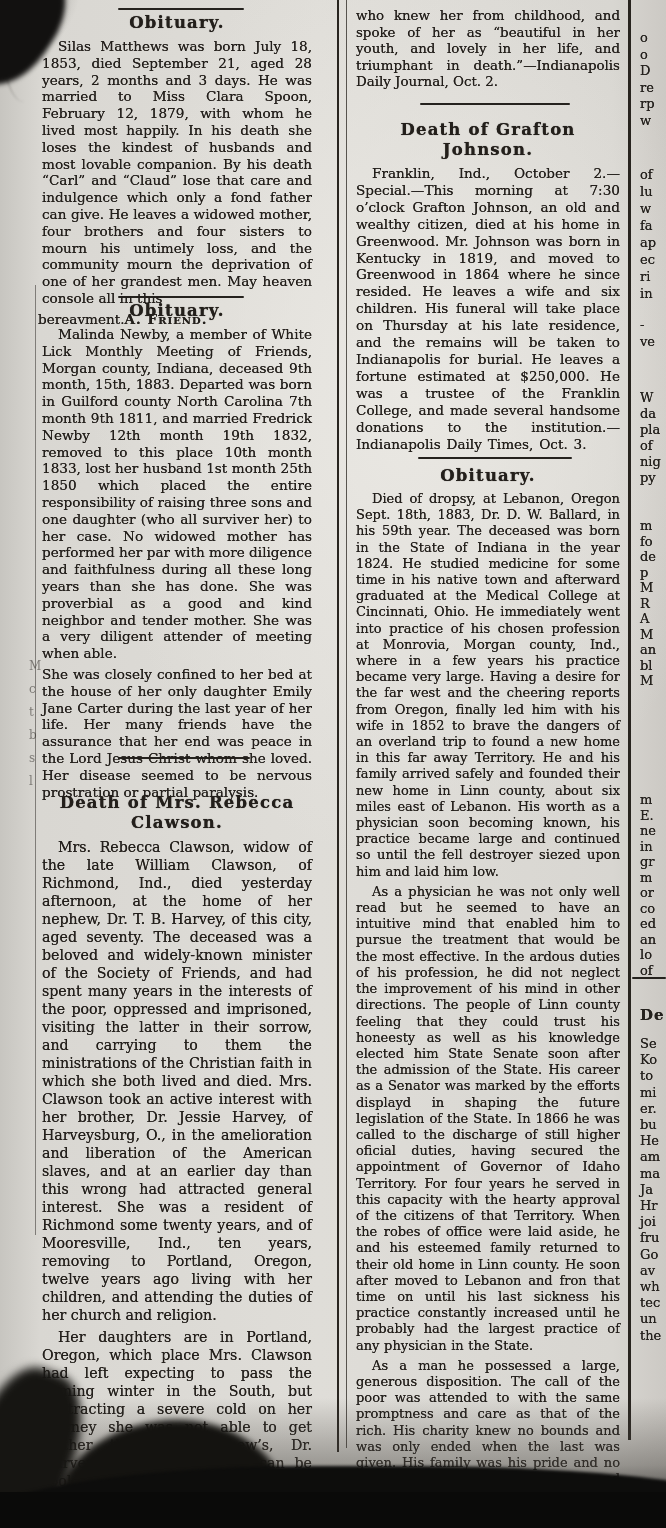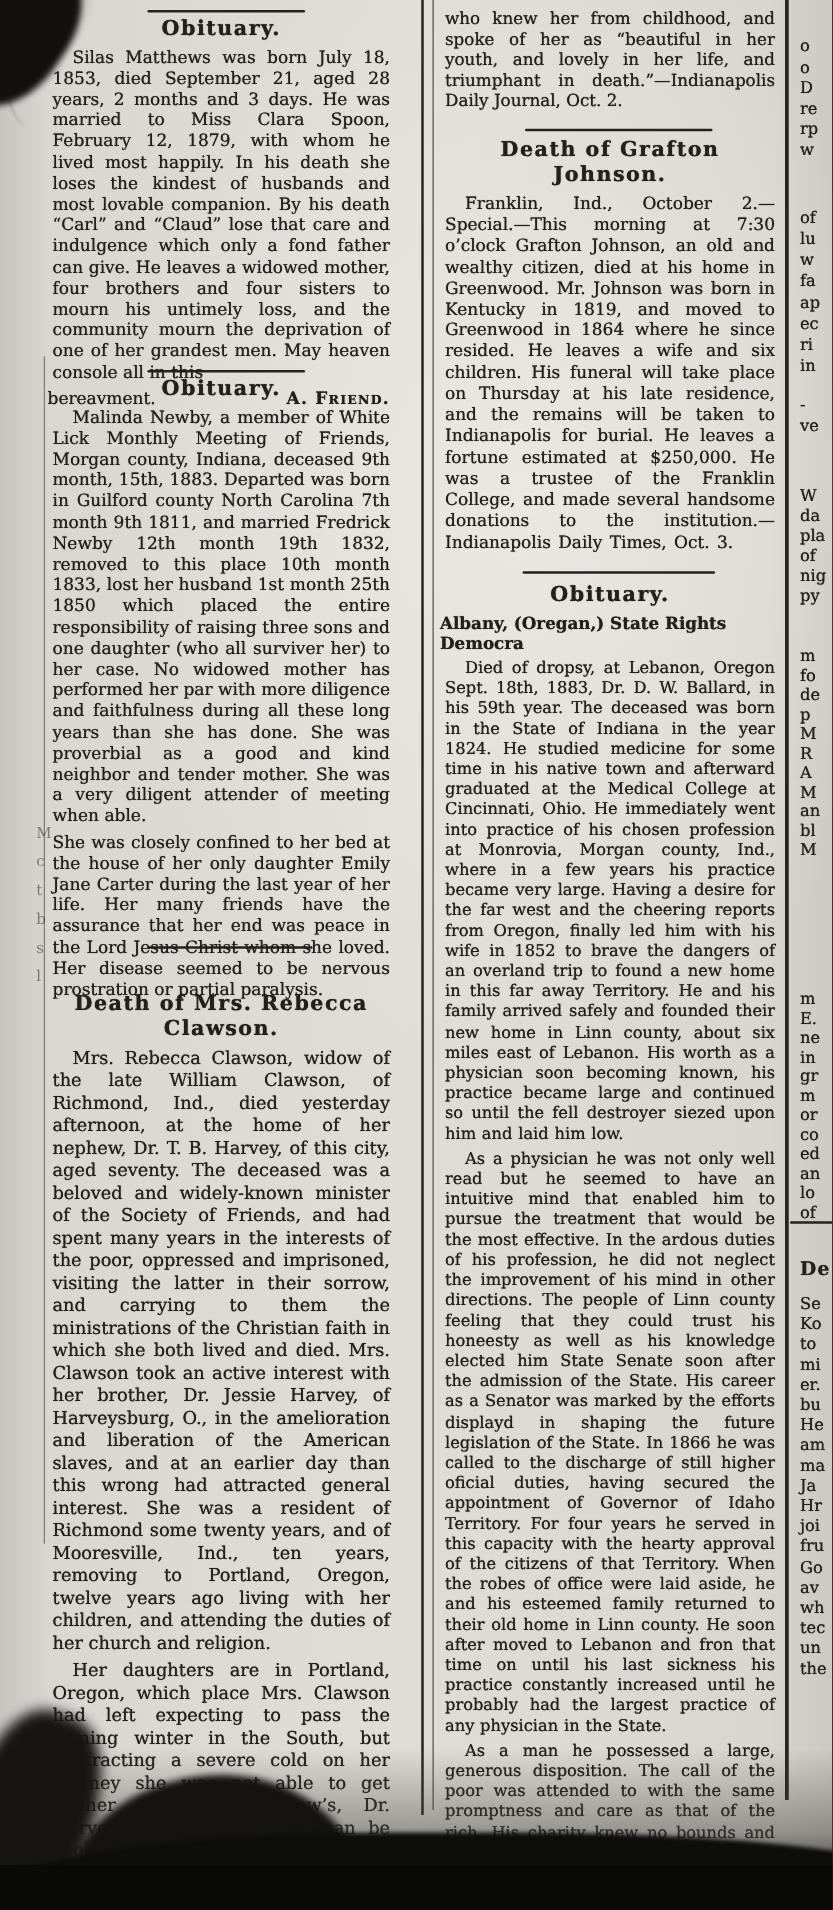--- a/index.html
+++ b/index.html
@@ -16,21 +16,21 @@
   .bt{font-size:13.6px;line-height:16.8px;text-align:justify;margin:4px;
       text-shadow:0 0 .6px rgba(32,28,24,.9);}
   .bt + .bt{margin-top:2px;}
   .indent{text-indent:16px;}
   .claw{font-size:14.2px;line-height:18px;}
   .cont{font-size:13.4px;line-height:16.5px;}
   .john{font-size:13.6px;line-height:16.9px;word-spacing:1.5px;}
   .ball{font-size:13px;line-height:16.2px;word-spacing:.5px;}
   .dateline{font-weight:bold;font-size:13.4px;line-height:16px;margin:0 0 2px 0;
       text-align:left;text-shadow:0 0 .6px rgba(32,28,24,.9);}
-  .sigrow{display:flex;justify-content:space-between;font-size:13.6px;line-height:16.8px;
+  .sigrow{display:flex;font-size:13.6px;line-height:16.8px;
       text-shadow:0 0 .6px rgba(32,28,24,.9);}
   .sig{font-variant:small-caps;font-weight:bold;letter-spacing:1px;padding-right:4px;}
   
   .abs{position:absolute;}
   .artL{left:38px;width:278px;}
   .artM{left:352px;width:272px;}
   
   .rule-h{position:absolute;height:2px;background:#25221e;border-radius:1px;}
   .rule-v{position:absolute;background:#28241f;}
   
@@ -99,28 +99,27 @@
   <div class="abs artL soft" style="top:793px;">
     <h2 class="hl">Death of Mrs. Rebecca Clawson.</h2>
     <p class="bt claw indent">Mrs. Rebecca Clawson, widow of the late William Clawson, of Richmond, Ind., died yesterday afternoon, at the home of her nephew, Dr. T. B. Harvey, of this city, aged seventy. The deceased was a beloved and widely-known minister of the Society of Friends, and had spent many years in the interests of the poor, oppressed and imprisoned, visiting the latter in their sorrow, and carrying to them the ministrations of the Christian faith in which she both lived and died. Mrs. Clawson took an active interest with her brother, Dr. Jessie Harvey, of Harveysburg, O., in the amelioration and liberation of the American slaves, and at an earlier day than this wrong had attracted general interest. She was a resident of Richmond some twenty years, and of Mooresville, Ind., ten years, removing to Portland, Oregon, twelve years ago living with her children, and attending the duties of her church and religion.</p>
     <p class="bt claw indent">Her daughters are in Portland, Oregon, which place Mrs. Clawson had left expecting to pass the coming winter in the South, but contracting a severe cold on her journey she was not able to get farther than her nephew’s, Dr. Harvey’s. No better words can be spoken of her than those of all friends</p>
   </div>
 
   <div class="abs artM soft" style="top:4px;">
     <p class="bt cont">who knew her from childhood, and spoke of her as “beautiful in her youth, and lovely in her life, and triumphant in death.”—Indianapolis Daily Journal, Oct. 2.</p>
   </div>
 
-  <div class="abs artM soft" style="top:110px;">
+  <div class="abs artM soft" style="top:120px;">
     <h2 class="hl">Death of Grafton Johnson.</h2>
     <p class="bt john indent">Franklin, Ind., October 2.—Special.—This morning at 7:30 o’clock Grafton Johnson, an old and wealthy citizen, died at his home in Greenwood. Mr. Johnson was born in Kentucky in 1819, and moved to Greenwood in 1864 where he since resided. He leaves a wife and six children. His funeral will take place on Thursday at his late residence, and the remains will be taken to Indianapolis for burial. He leaves a fortune estimated at $250,000. He was a trustee of the Franklin College, and made several handsome donations to the institution.—Indianapolis Daily Times, Oct. 3.</p>
   </div>
 
   <div class="abs artM soft" style="top:466px;">
     <h2 class="hl">Obituary.</h2>
-    <p class="dateline">Albany, (Oregan,) State Rights Democra</p>
     <p class="bt ball indent">Died of dropsy, at Lebanon, Oregon Sept. 18th, 1883, Dr. D. W. Ballard, in his 59th year. The deceased was born in the State of Indiana in the year 1824. He studied medicine for some time in his native town and afterward graduated at the Medical College at Cincinnati, Ohio. He immediately went into practice of his chosen profession at Monrovia, Morgan county, Ind., where in a few years his practice became very large. Having a desire for the far west and the cheering reports from Oregon, finally led him with his wife in 1852 to brave the dangers of an overland trip to found a new home in this far away Territory. He and his family arrived safely and founded their new home in Linn county, about six miles east of Lebanon. His worth as a physician soon becoming known, his practice became large and continued so until the fell destroyer siezed upon him and laid him low.</p>
     <p class="bt ball indent">As a physician he was not only well read but he seemed to have an intuitive mind that enabled him to pursue the treatment that would be the most effective. In the ardous duties of his profession, he did not neglect the improvement of his mind in other directions. The people of Linn county feeling that they could trust his honeesty as well as his knowledge elected him State Senate soon after the admission of the State. His career as a Senator was marked by the efforts displayd in shaping the future legislation of the State. In 1866 he was called to the discharge of still higher oficial duties, having secured the appointment of Governor of Idaho Territory. For four years he served in this capacity with the hearty approval of the citizens of that Territory. When the robes of office were laid aside, he and his esteemed family returned to their old home in Linn county. He soon after moved to Lebanon and fron that time on until his last sickness his practice constantly increased until he probably had the largest practice of any physician in the State.</p>
     <p class="bt ball indent">As a man he possessed a large, generous disposition. The call of the poor was attended to with the same promptness and care as that of the rich. His charity knew no bounds and was only ended when the last was given. His family was his pride and no efforts were spared to rear and educate his children.</p>
   </div>
 
   <div class="frag g1 soft">o
 o
 D
 re
 rp

